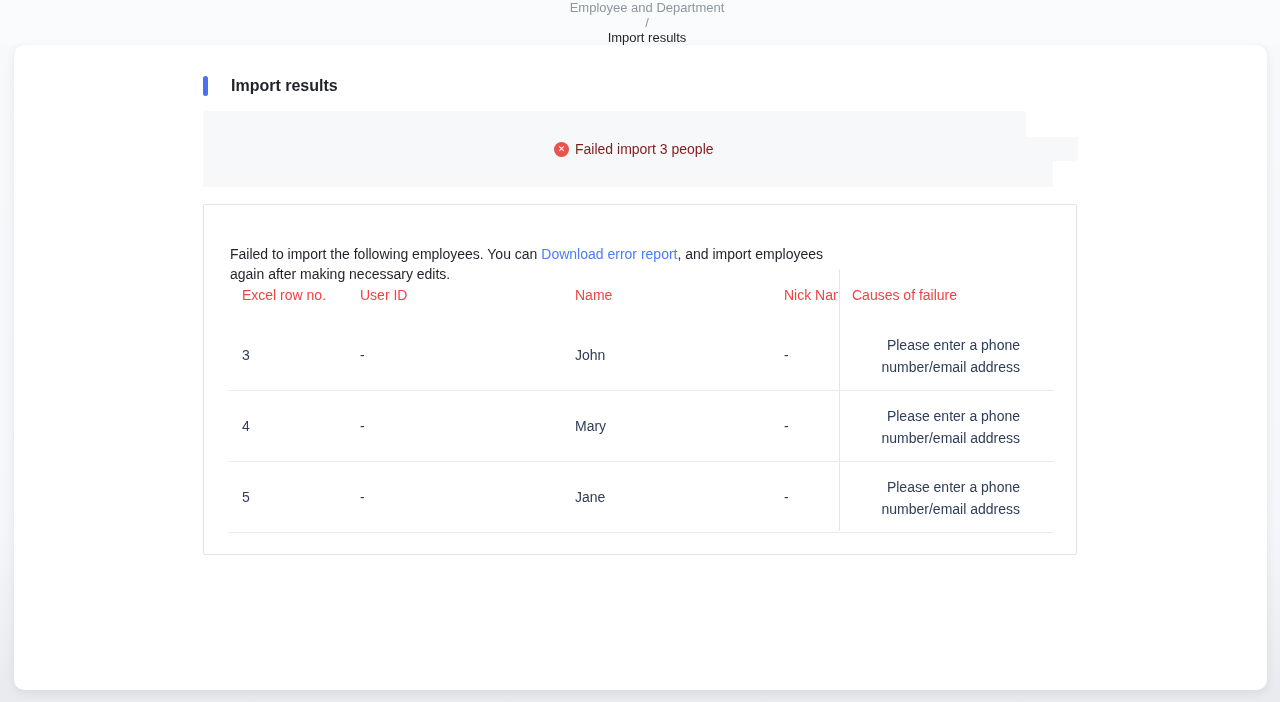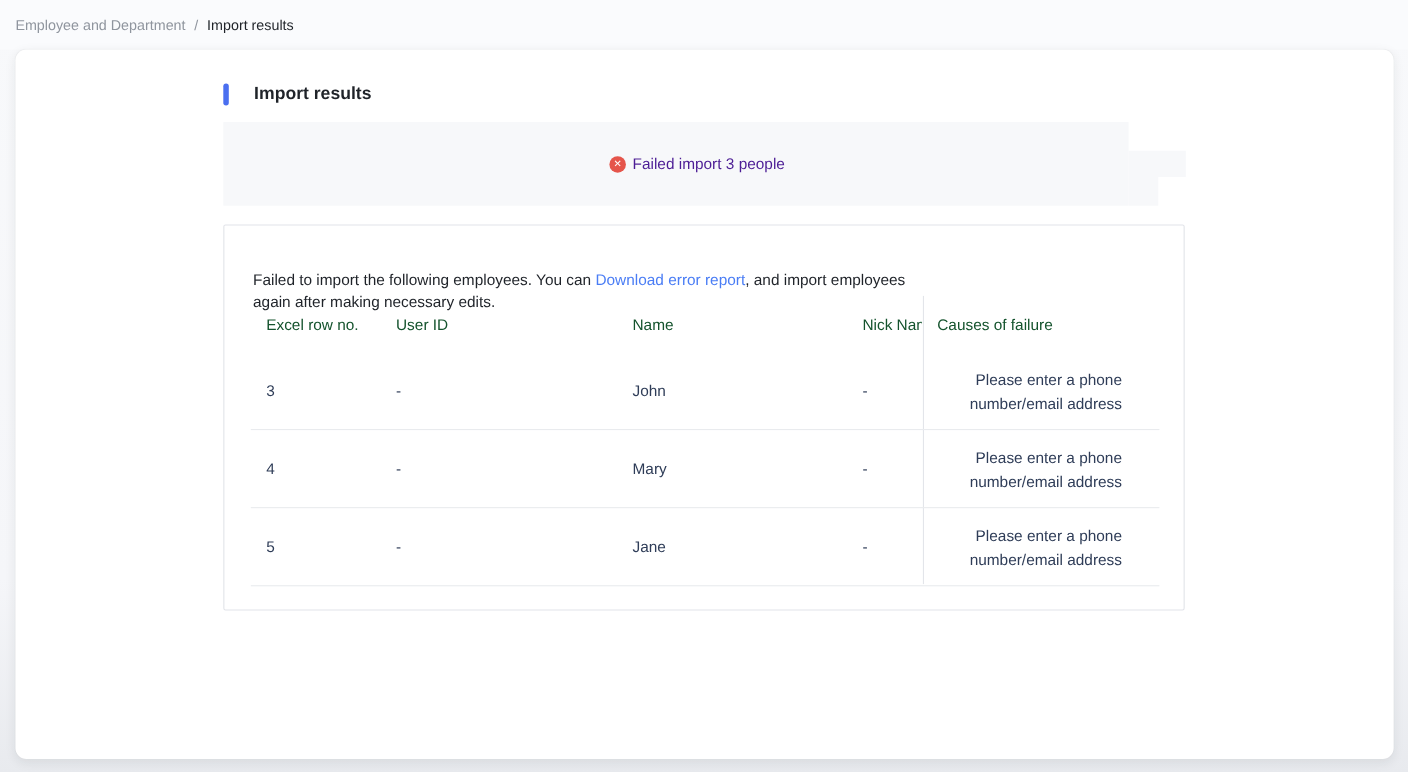--- a/index.html
+++ b/index.html
@@ -4,21 +4,21 @@
 <style>
   * { margin:0; padding:0; box-sizing:border-box; }
   html,body { width:1280px; height:702px; font-family:"Liberation Sans","DejaVu Sans",sans-serif; }
   .frame {
     position:relative; width:1280px; height:702px; overflow:hidden;
     background:linear-gradient(180deg,#f8f9fb 0%,#f5f6f9 75%,#e8eaee 100%);
   }
   
   .topbar {
     position:absolute; left:0; top:0; width:1280px; height:45px;
-    background:#fafbfd; display:flex; align-items:center; padding-left:14px;
+    background:#fafbfd; display:flex; align-items:center; padding-left:14px;flex-direction:column;
   }
   .crumb-parent { font-size:13px; color:#8f959e; cursor:pointer; }
   .crumb-sep { font-size:13px; color:#8f959e; margin:0 8px; }
   .crumb-current { font-size:13px; color:#1f2329; font-weight:500; }
   
   .card {
     position:absolute; left:14px; top:45px; width:1253px; height:645px;
     background:#ffffff; border-radius:10px;
     box-shadow:0 3px 10px rgba(31,35,41,.08), 0 0 1px rgba(31,35,41,.05);
   }
@@ -36,39 +36,39 @@
   .banner-c { position:absolute; left:1012px; top:116px; width:27px; height:26px; background:#f7f8fa; }
   .banner-content {
     position:absolute; left:540px; top:94px; height:20px;
     display:flex; align-items:center; gap:6px;
   }
   .err-icon {
     width:15px; height:15px; border-radius:50%; background:#e5554b;
     color:#ffffff; font-size:9px; line-height:15px; text-align:center;
     font-weight:700; flex:0 0 auto;
   }
-  .banner-msg { font-size:14px; line-height:20px; color:#4c1d95; }
+  .banner-msg { font-size:14px; line-height:20px; color:#7f1d1d; }
   
   .panel {
     position:absolute; left:189px; top:159px; width:874px; height:351px;
     border:1px solid #e2e4e9; border-radius:2px; background:#ffffff;
   }
   .desc {
     position:absolute; left:26px; top:39px; width:672px;
     font-size:14px; line-height:20px; color:#1f2329;
   }
   .desc .link { color:#4a7df5; cursor:pointer; text-decoration:none; }
   .desc-line2 { display:block; }
   .btn-import-again {
     position:absolute; left:729px; top:25px; width:119px; height:36px;
     background:#bac9f7; color:#ffffff; font-size:14px; border:none;
     border-radius:6px; font-family:inherit; cursor:not-allowed;
   }
   
-  .th { position:absolute; top:80px; font-size:14px; line-height:20px; color:#14532d; white-space:nowrap; }
+  .th { position:absolute; top:80px; font-size:14px; line-height:20px; color:#ef4444; white-space:nowrap; }
   .th-excel  { left:38px; }
   .th-user   { left:156px; }
   .th-name   { left:371px; }
   .th-nick   { left:580px; width:54px; overflow:hidden; }
   .th-causes { left:648px; }
   .vdivider  { position:absolute; left:635px; top:64px; width:1px; height:262px; background:#e3e5ea; }
   .td { position:absolute; font-size:14px; line-height:20px; color:#2f3d58; white-space:nowrap; }
   .td-excel { left:38px; }
   .td-user  { left:156px; }
   .td-name  { left:371px; }

